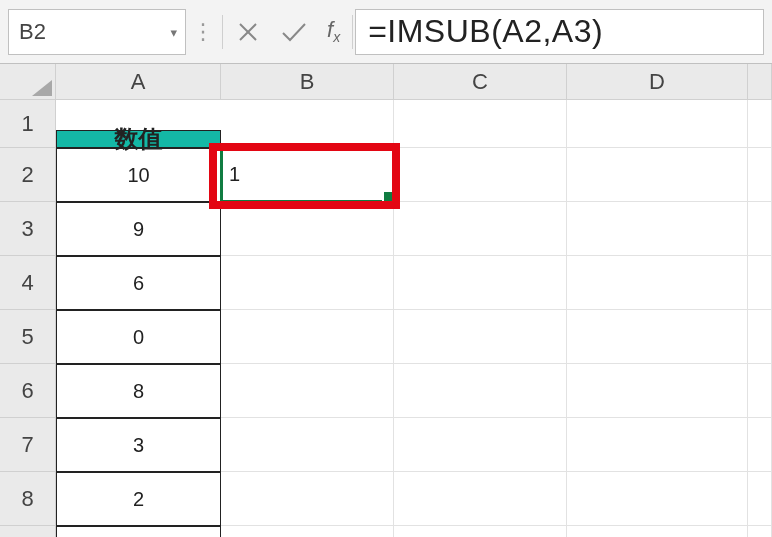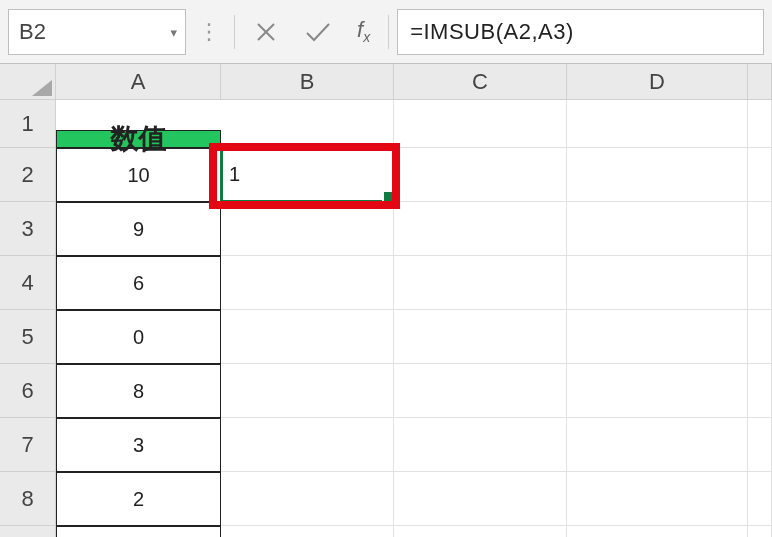--- a/index.html
+++ b/index.html
@@ -10,21 +10,21 @@
     height: 537px;
     overflow: hidden;
   }
   .formula-bar {
     display: flex;
     align-items: center;
     background: #f3f3f3;
     border-bottom: 1px solid #c0c0c0;
     height: 64px;
     padding: 6px 8px;
-    gap: 6px;
+    gap: 0;
   }
   .name-box {
     position: relative;
     width: 178px;
     height: 46px;
     background: #fff;
     border: 1px solid #c0c0c0;
     display: flex;
     align-items: center;
     padding: 0 10px;
@@ -72,21 +72,21 @@
   }
   .fx-sub { font-size: 14px; vertical-align: sub; }
   .formula-input {
     flex: 1;
     height: 46px;
     background: #fff;
     border: 1px solid #c0c0c0;
     display: flex;
     align-items: center;
     padding: 0 12px;
-    font-size: 22px;
+    font-size: 32px;
     color: #222;
     letter-spacing: .5px;
   }
 
   .sheet {
     position: relative;
     background: #fff;
   }
   .col-headers {
     display: flex;
@@ -159,23 +159,23 @@
   .cell.col-A { width: 165px; justify-content: center; }
   .cell.col-B { width: 173px; }
   .cell.col-C { width: 173px; }
   .cell.col-D { width: 181px; }
   .cell.col-E { width: 24px; }
 
   
   .t-border { border: 1px solid #222 !important; }
 
   .header-cell {
-    background: #22c55e;
+    background: #14b8a6;
     font-weight: 700;
-    font-size: 28px;
+    font-size: 24px;
     margin-top: 30px;
   }
 
   
   .sel-cell {
     outline: 3px solid #107c41;
     outline-offset: -2px;
   }
   .sel-cell::after {
     content: "";

